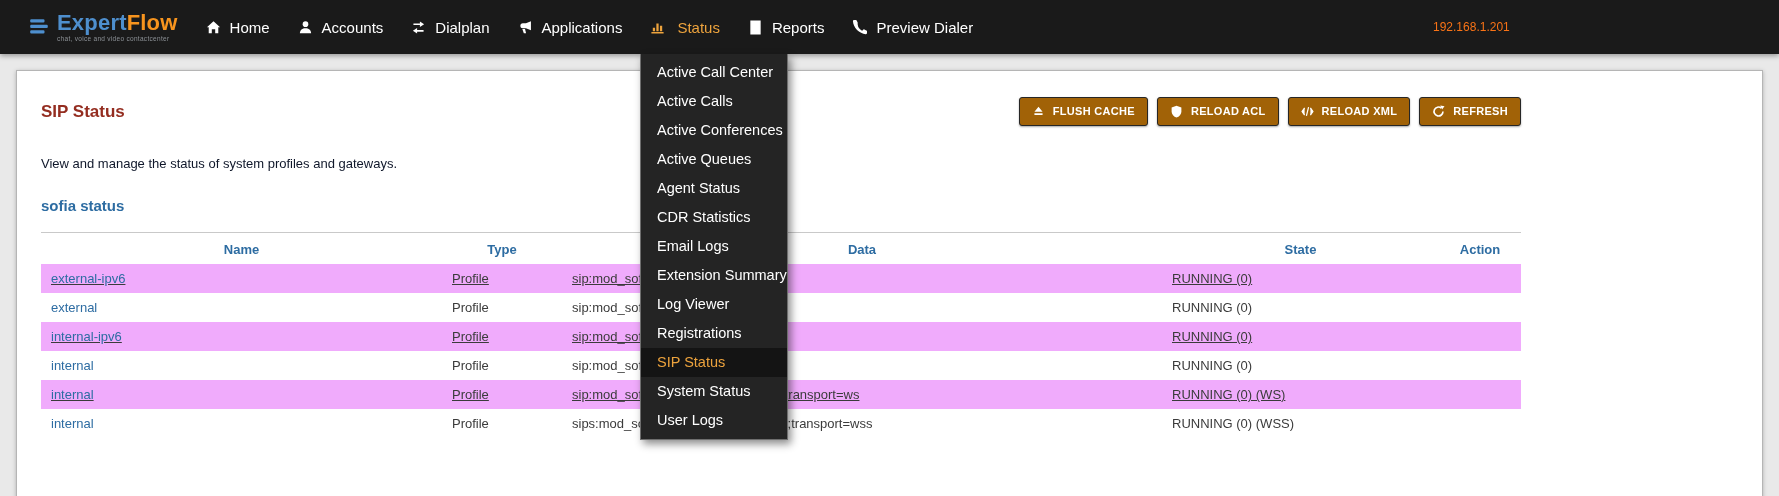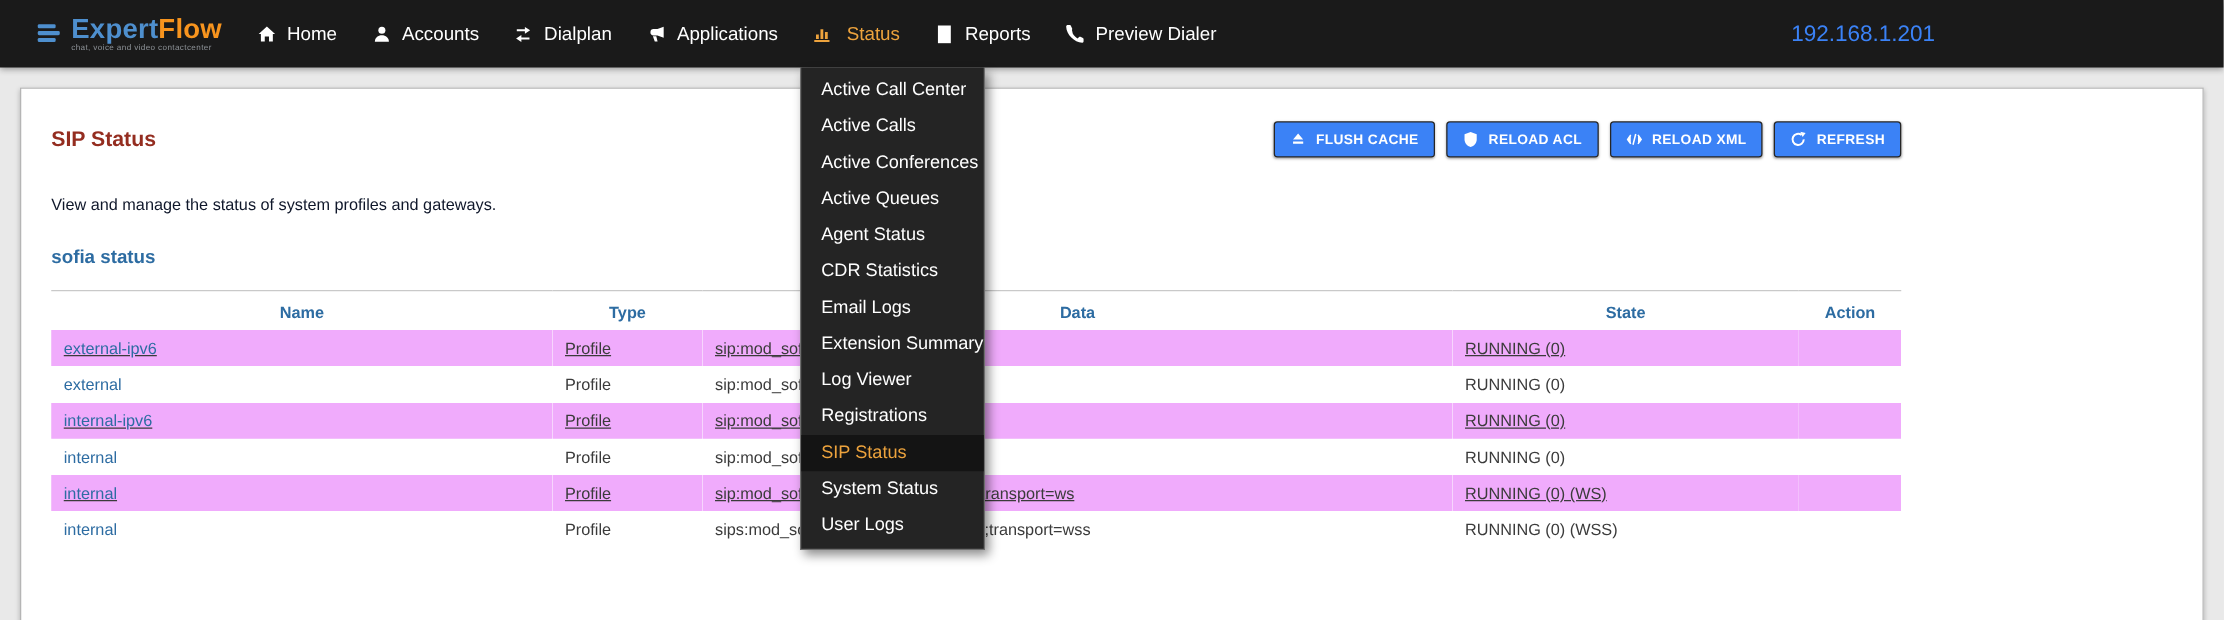--- a/index.html
+++ b/index.html
@@ -36,21 +36,21 @@
     height: 54px; padding: 0 14px;
     color: #ffffff; font-size: 15px;
     cursor: pointer; white-space: nowrap;
   }
   .nav-item.active { color: #eda33d; gap: 12px; }
   .ic { width: 15px; height: 15px; display: block; fill: currentColor; }
 
   .server-address {
     position: absolute; left: 1433px; top: 50%;
     transform: translateY(-50%);
-    color: #3b82f6; font-size: 18px;
+    color: #f97316; font-size: 12px;
   }
 
   
   .dropdown {
     position: absolute;
     top: 54px; left: 640px; width: 148px;
     background: #242424;
     border: 1px solid #6e6e6e; border-top: none;
     box-shadow: 3px 4px 8px rgba(0,0,0,.45);
     padding: 4px 0;
@@ -73,22 +73,22 @@
     box-shadow: 0 1px 4px rgba(0,0,0,.25);
     z-index: 10;
   }
   .content { width: 1506px; padding: 26px 0 0 24px; }
 
   .title-row { display: flex; justify-content: space-between; align-items: flex-start; width: 1480px; }
   .page-title { font-size: 17px; font-weight: bold; color: #942d20; margin-top: 5px; }
 
   .toolbar { display: flex; }
   .btn {
-    display: inline-flex; align-items: center; gap: 8px;
-    background: #3b82f6; color: #ffffff;
+    display: inline-flex; gap: 8px;
+    background: #a16207; color: #ffffff;
     border: 1px solid #262626; border-radius: 3px;
     font-family: "Liberation Sans", sans-serif;
     font-size: 11px; font-weight: bold; letter-spacing: .3px;
     padding: 7px 12px; margin-left: 9px;
     height: 29px; cursor: pointer;
     box-shadow: 0 1px 2px rgba(0,0,0,.35);
   }
   .btn .ic { width: 13px; height: 13px; }
 
   .page-desc { margin-top: 30px; font-size: 13px; color: #0f172a; }

